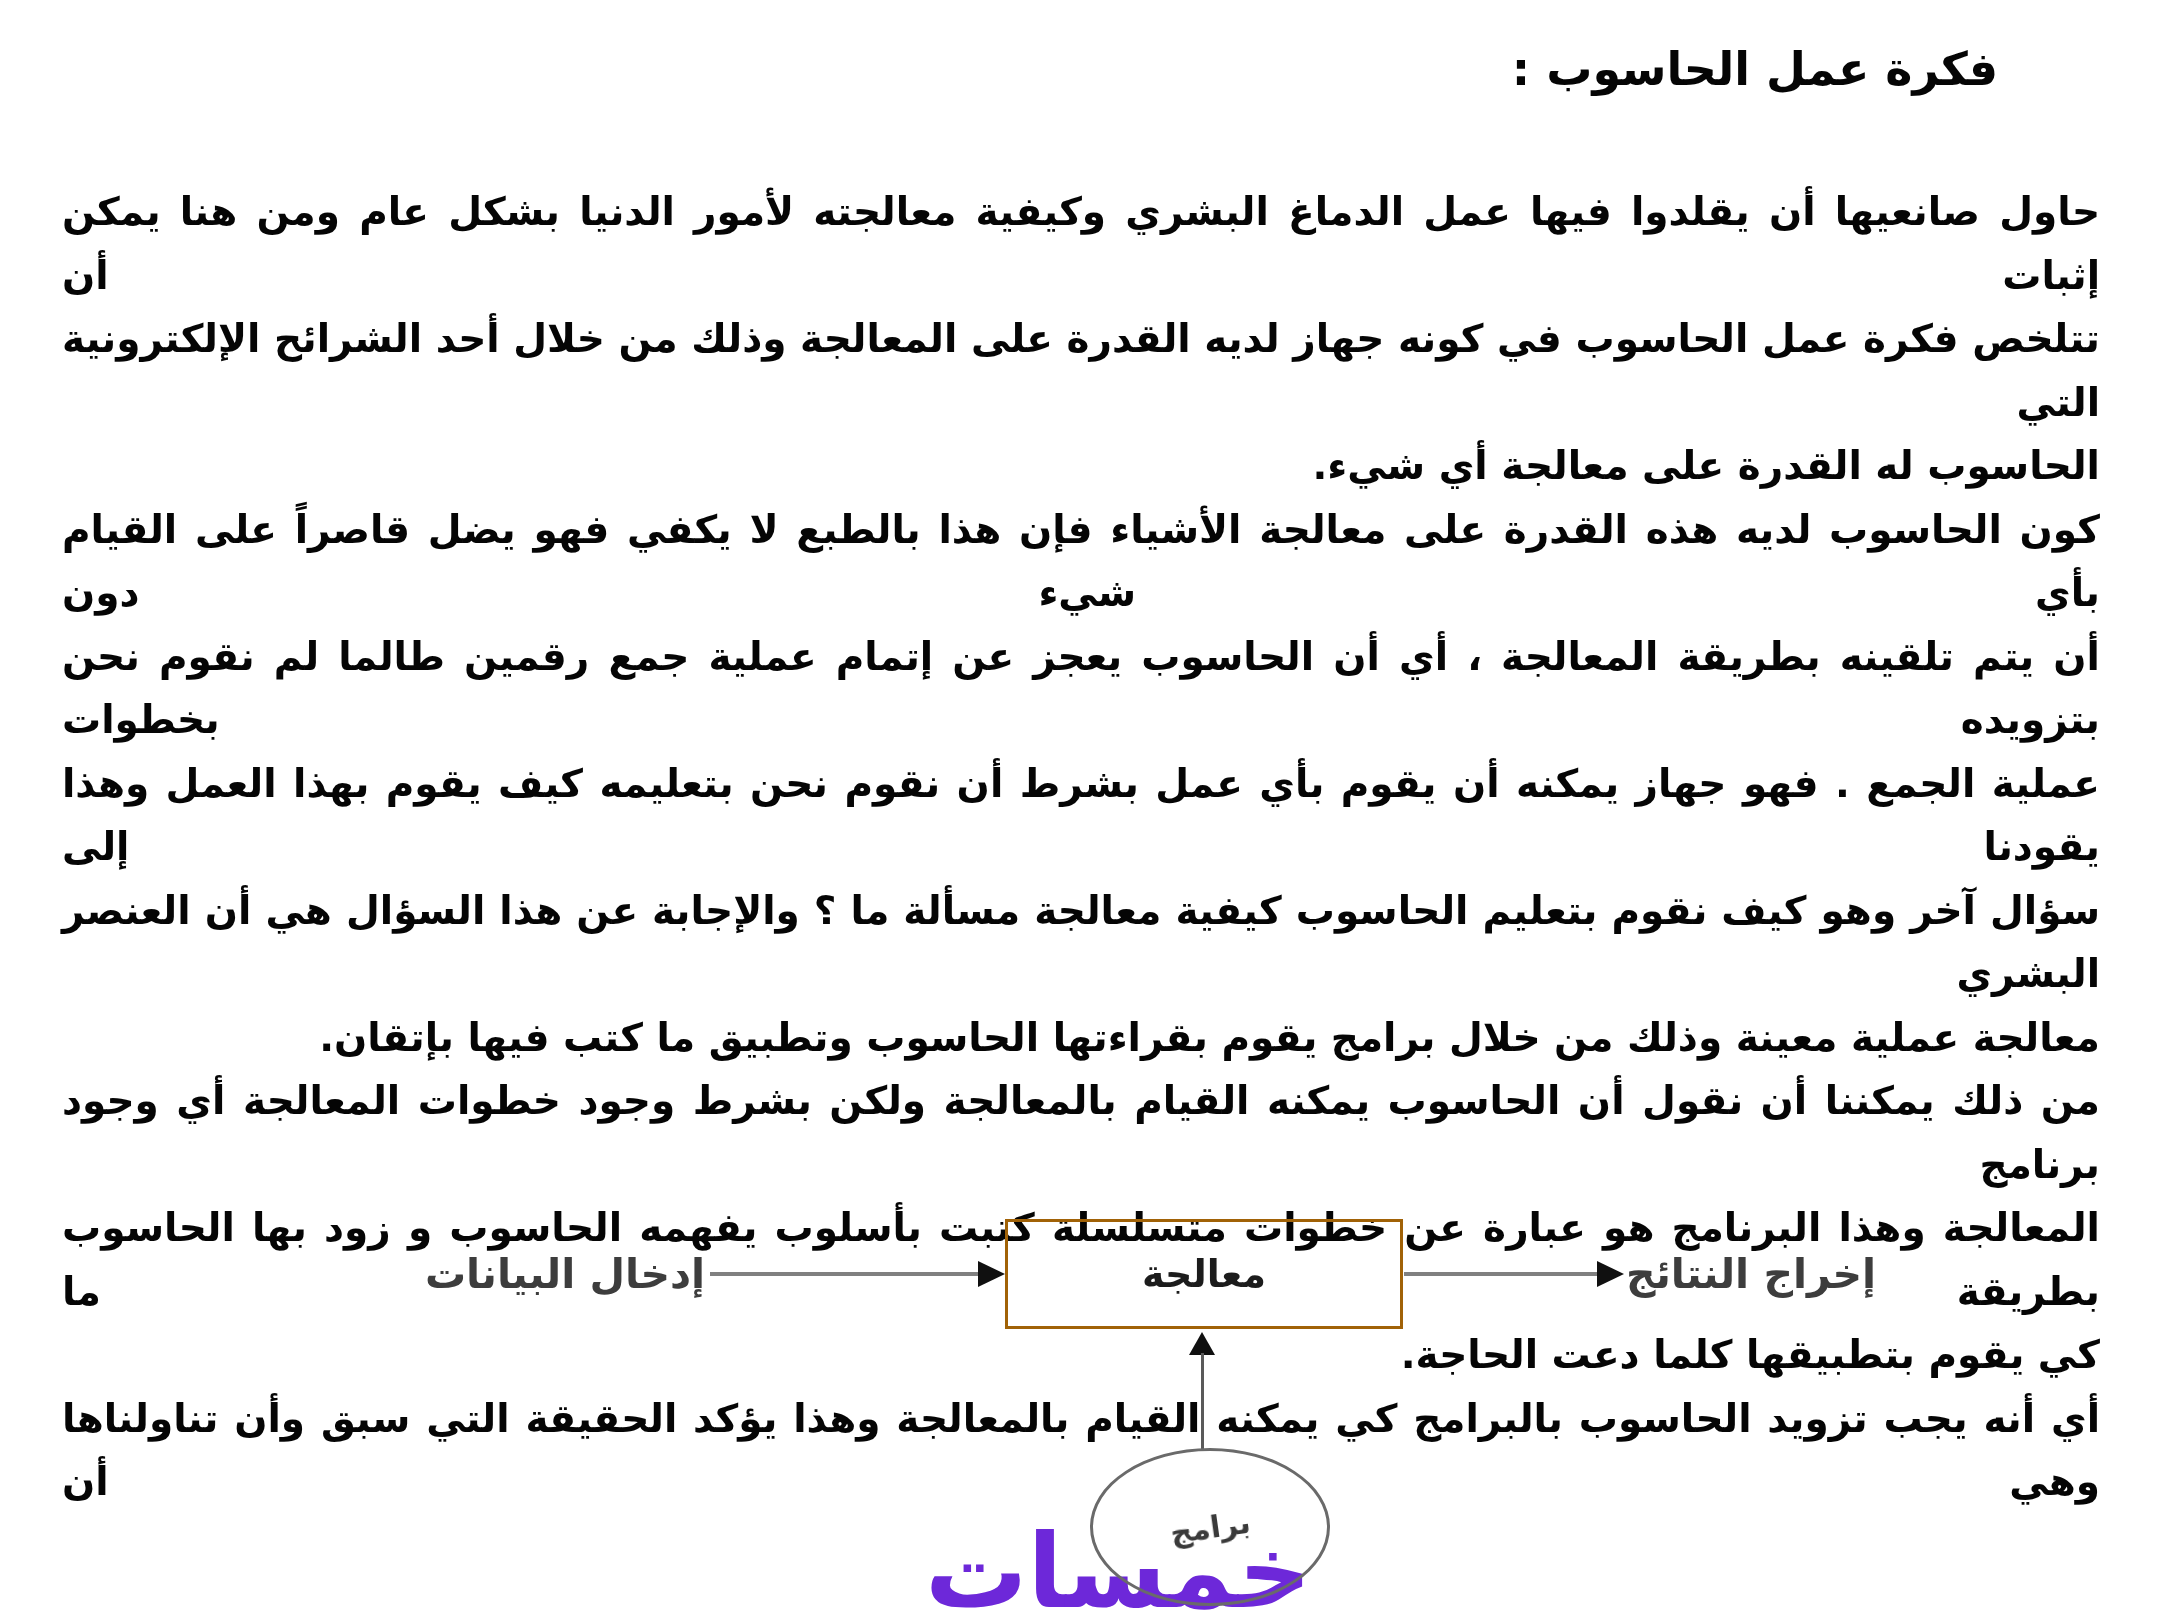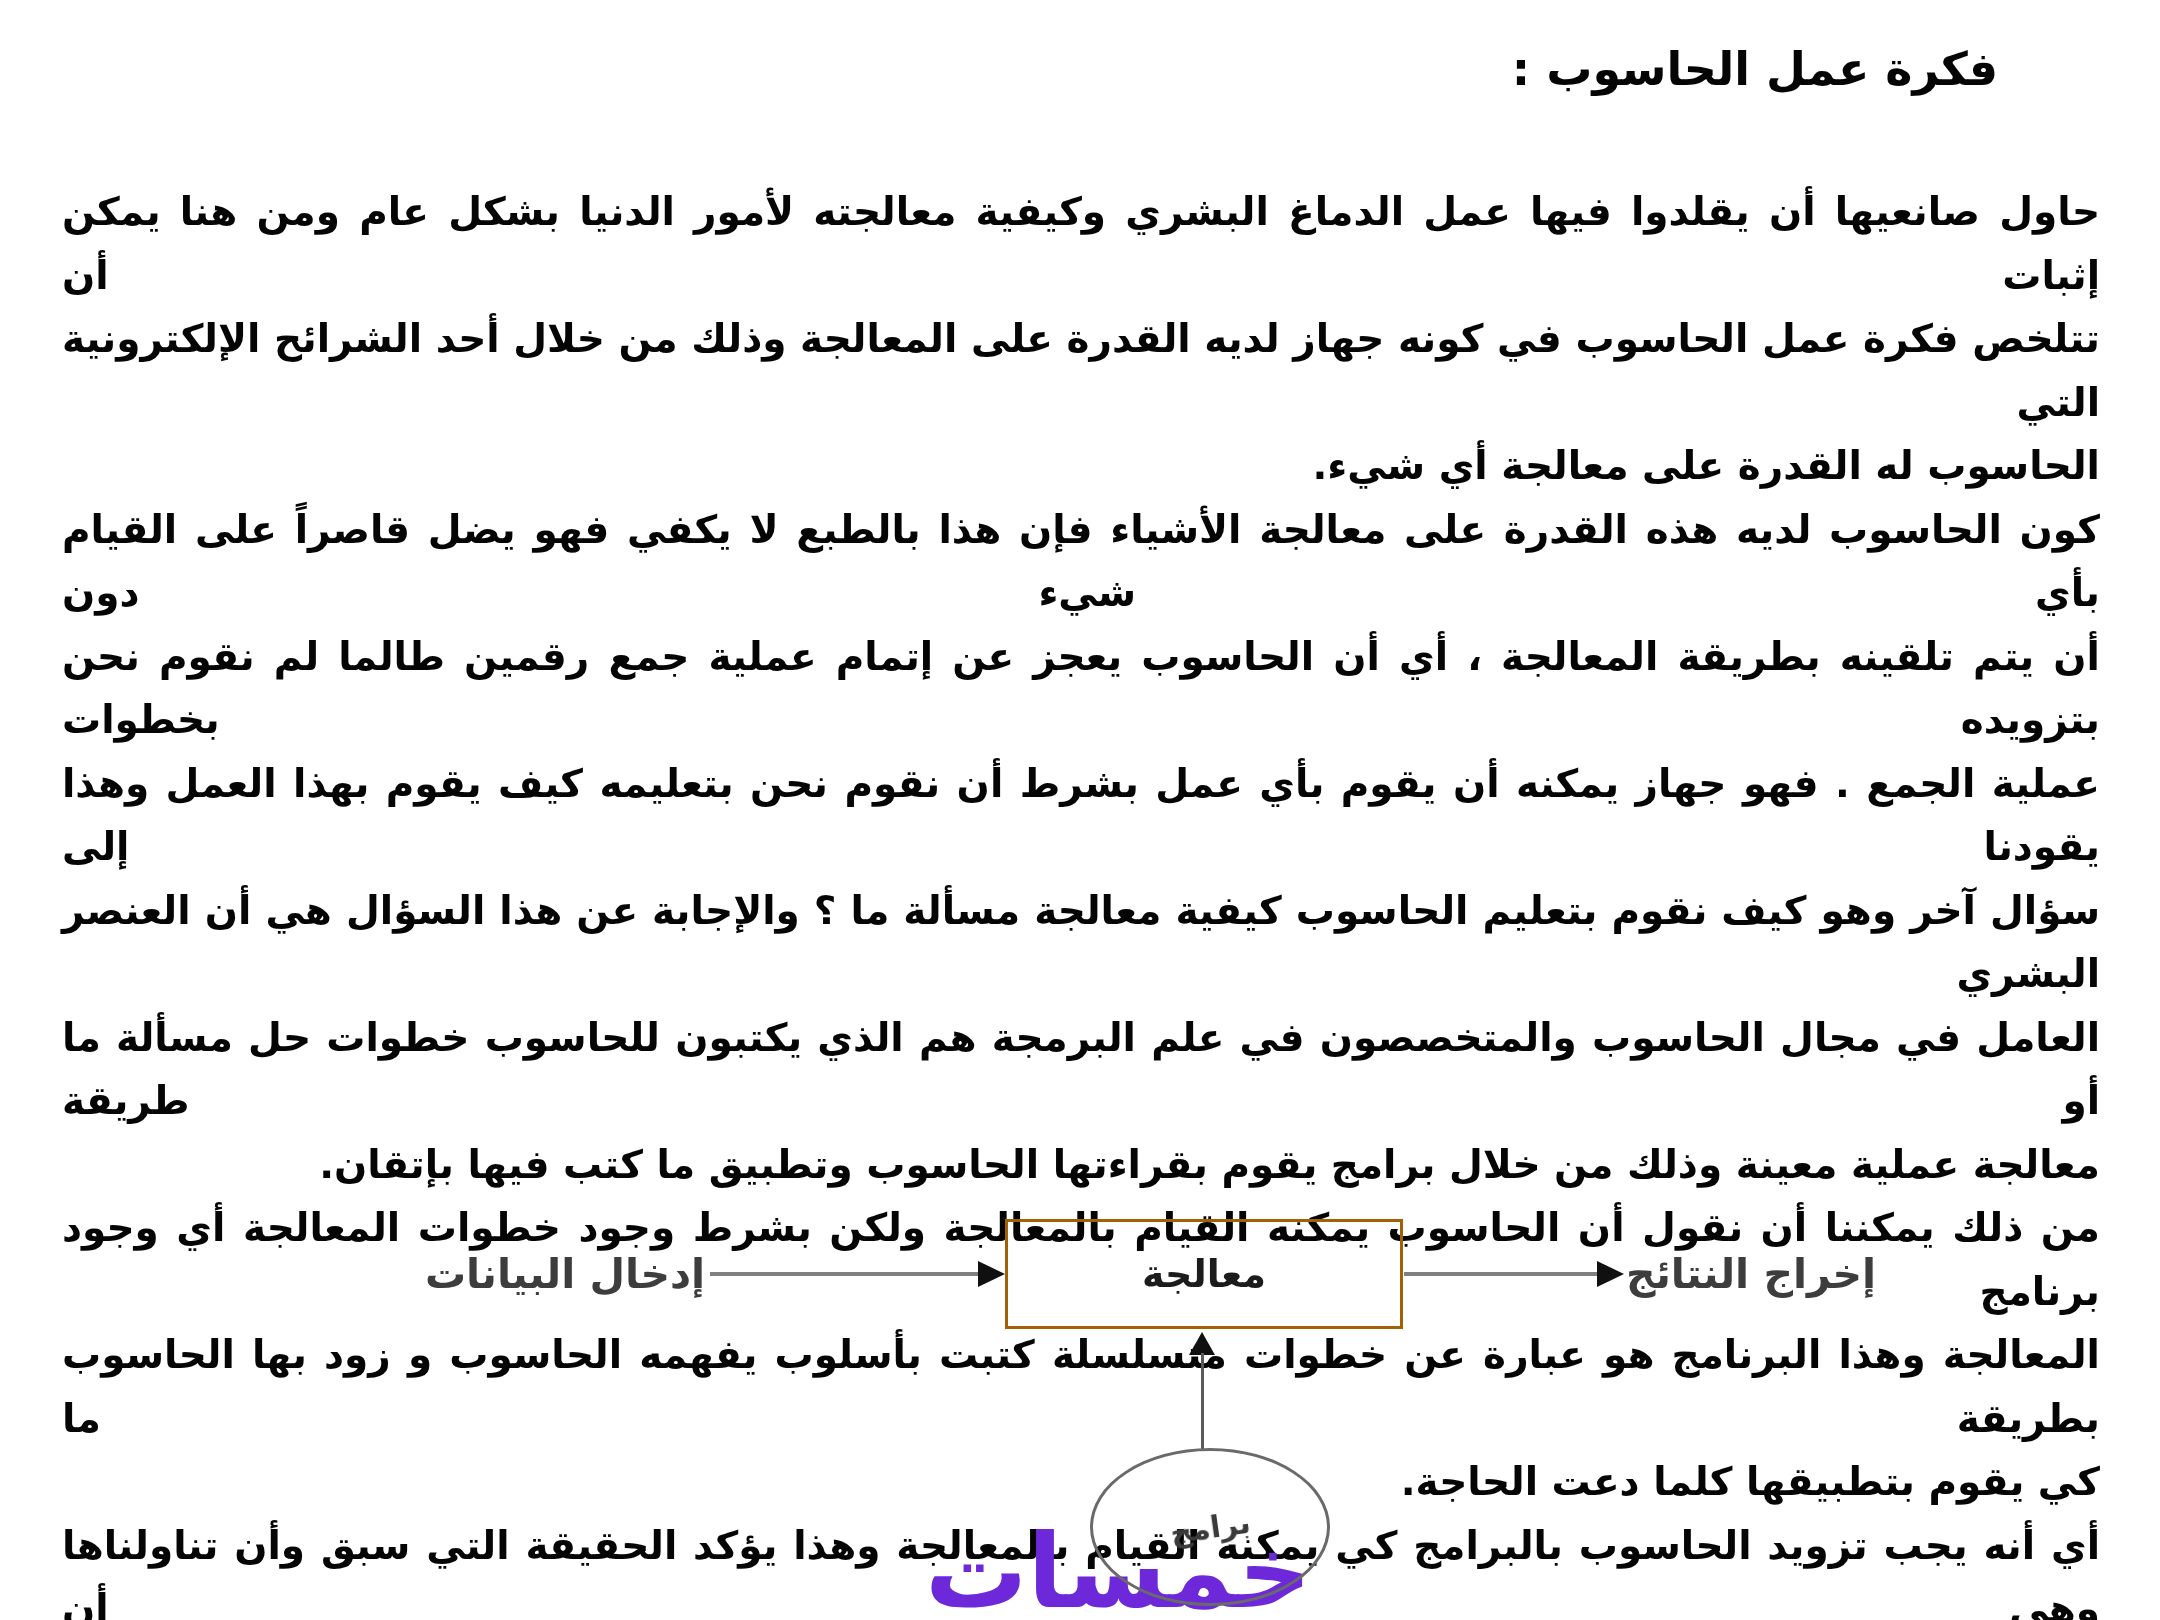--- a/index.html
+++ b/index.html
@@ -105,21 +105,20 @@
   <div class="title">فكرة عمل الحاسوب :</div>
 
   <div class="body-text">
       <div class="line">حاول صانعيها أن يقلدوا فيها عمل الدماغ البشري وكيفية معالجته لأمور الدنيا بشكل عام ومن هنا يمكن إثبات أن</div>
       <div class="line">تتلخص فكرة عمل الحاسوب في كونه جهاز لديه القدرة على المعالجة وذلك من خلال أحد الشرائح الإلكترونية التي</div>
       <div class="line end">الحاسوب له القدرة على معالجة أي شيء.</div>
       <div class="line">كون الحاسوب لديه هذه القدرة على معالجة الأشياء فإن هذا بالطبع لا يكفي فهو يضل قاصراً على القيام بأي شيء دون</div>
       <div class="line">أن يتم تلقينه بطريقة المعالجة ، أي أن الحاسوب يعجز عن إتمام عملية جمع رقمين طالما لم نقوم نحن بتزويده بخطوات</div>
       <div class="line">عملية الجمع . فهو جهاز يمكنه أن يقوم بأي عمل بشرط أن نقوم نحن بتعليمه كيف يقوم بهذا العمل وهذا يقودنا إلى</div>
       <div class="line">سؤال آخر وهو كيف نقوم بتعليم الحاسوب كيفية معالجة مسألة ما ؟ والإجابة عن هذا السؤال هي أن العنصر البشري</div>
-      <div class="line">العامل في مجال الحاسوب والمتخصصون في علم البرمجة هم الذي يكتبون للحاسوب خطوات حل مسألة ما أو طريقة</div>
       <div class="line end">معالجة عملية معينة وذلك من خلال برامج يقوم بقراءتها الحاسوب وتطبيق ما كتب فيها بإتقان.</div>
       <div class="line">من ذلك يمكننا أن نقول أن الحاسوب يمكنه القيام بالمعالجة ولكن بشرط وجود خطوات المعالجة أي وجود برنامج</div>
       <div class="line">المعالجة وهذا البرنامج هو عبارة عن خطوات متسلسلة كتبت بأسلوب يفهمه الحاسوب و زود بها الحاسوب بطريقة ما</div>
       <div class="line end">كي يقوم بتطبيقها كلما دعت الحاجة.</div>
       <div class="line">أي أنه يجب تزويد الحاسوب بالبرامج كي يمكنه القيام بالمعالجة وهذا يؤكد الحقيقة التي سبق وأن تناولناها وهي أن</div>
     </div>
 
   <div class="watermark">خمسات</div>
 
   <div class="diag-label" style="left:420px;top:1238px;width:290px;">إدخال البيانات</div>

